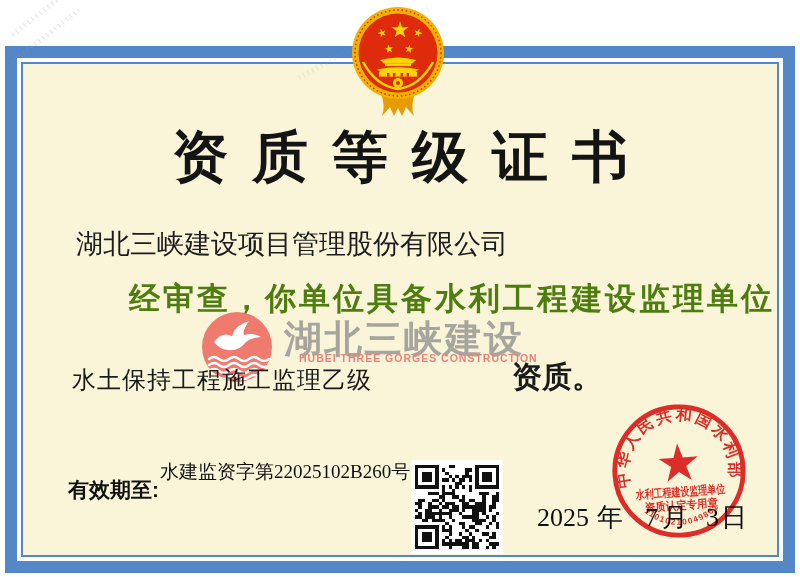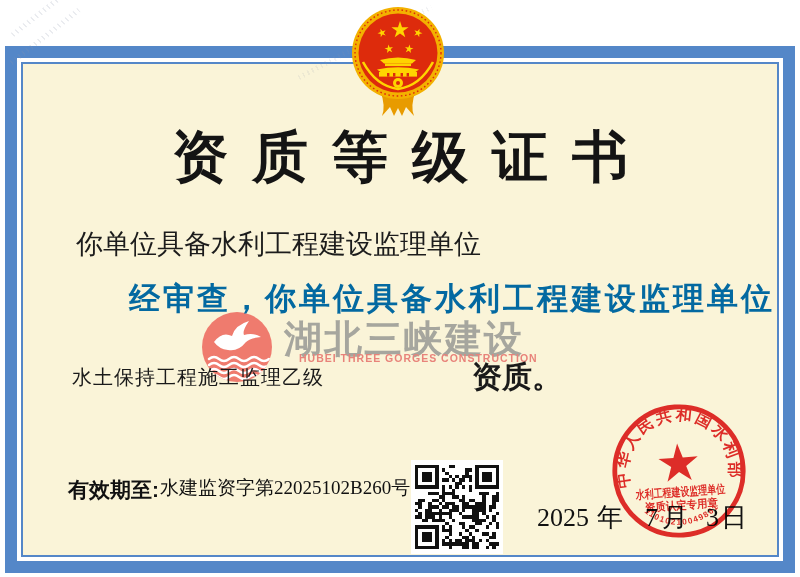--- a/index.html
+++ b/index.html
@@ -24,36 +24,36 @@
   
   .emblem{position:absolute;left:348px;top:4px;width:100px;height:114px;z-index:5}
 
   
   .abs{position:absolute;z-index:6;white-space:nowrap}
   .title{left:0;right:0;top:120px;text-align:center;
          font-family:"Liberation Serif","DejaVu Serif",serif;font-weight:bold;
          font-size:56px;letter-spacing:24px;text-indent:24px;color:#141414}
   .company{left:76px;top:226px;font-family:"Liberation Serif",serif;font-size:27px;color:#1c1c1c}
   .statement{left:129px;top:278px;font-family:"Liberation Serif",serif;font-weight:bold;
-             font-size:31px;letter-spacing:3px;color:#0369a1}
-  .qualification{left:72px;top:364px;font-family:Liberation Mono, monospace;font-size:20px;letter-spacing:1px}
-  .qual-suffix{left:472px;top:357px;font-family:"Liberation Serif",serif;font-weight:bold;font-size:30px}
+             font-size:31px;letter-spacing:3px;color:#4d7c0f}
+  .qualification{left:72px;top:364px;font-family:Liberation Mono, monospace;font-size:24px;letter-spacing:1px}
+  .qual-suffix{left:512px;top:357px;font-family:"Liberation Serif",serif;font-weight:bold;font-size:30px}
 
   
   .logo-circle{position:absolute;left:202px;top:312px;width:70px;height:70px;z-index:4}
   .wm-cn{left:284px;top:314px;font-weight:bold;font-size:38px;letter-spacing:2px;
          color:#a6a69e;z-index:4}
   .wm-en{left:299px;top:352px;font-weight:bold;font-size:10.5px;letter-spacing:1px;
          color:#e8837a;z-index:4}
 
   
   .f-label{font-weight:bold;font-size:21px;font-family:"Liberation Sans",sans-serif;color:#111}
   .f-value{font-family:"Liberation Serif",serif;font-size:19px;color:#111}
   .row1-label{left:68px;top:476px}
-  .row1-value{left:160px;top:475px}
+  .row1-value{left:160px;top:459px}
   .row2-label{left:68px;top:509px}
   .row2-value{left:160px;top:512px}
 
   
   .qr-box{position:absolute;left:411px;top:460px;width:92px;height:94px;background:#fff;
           padding:4px;z-index:6}
   .qr-box svg{display:block;width:84px;height:86px}
 
   
   .date{left:537px;top:500px;font-family:"Liberation Serif",serif;font-size:26px;color:#111;z-index:6}
@@ -98,21 +98,21 @@
     <g fill="#dd2b0c">
       <rect x="39" y="69" width="2.4" height="3.6"></rect>
         <rect x="45" y="69" width="2.4" height="3.6"></rect>
       <rect x="52.6" y="69" width="2.4" height="3.6"></rect>
         <rect x="58.6" y="69" width="2.4" height="3.6"></rect>
       <circle cx="50" cy="79" r="2"></circle>
     </g>
   </svg>
 
   <div class="abs title">资质等级证书</div>
-  <div class="abs company">你单位具备水利工程建设监理单位</div>
+  <div class="abs company">湖北三峡建设项目管理股份有限公司</div>
   <div class="abs statement">经审查，你单位具备水利工程建设监理单位</div>
   <div class="abs qualification">水土保持工程施工监理乙级</div>
   <div class="abs qual-suffix">资质。</div>
 
   <svg class="logo-circle" viewBox="0 0 70 70">
     <defs>
         <clipPath id="lc">
           <circle cx="35" cy="35" r="35"></circle>
         </clipPath>
       </defs>

